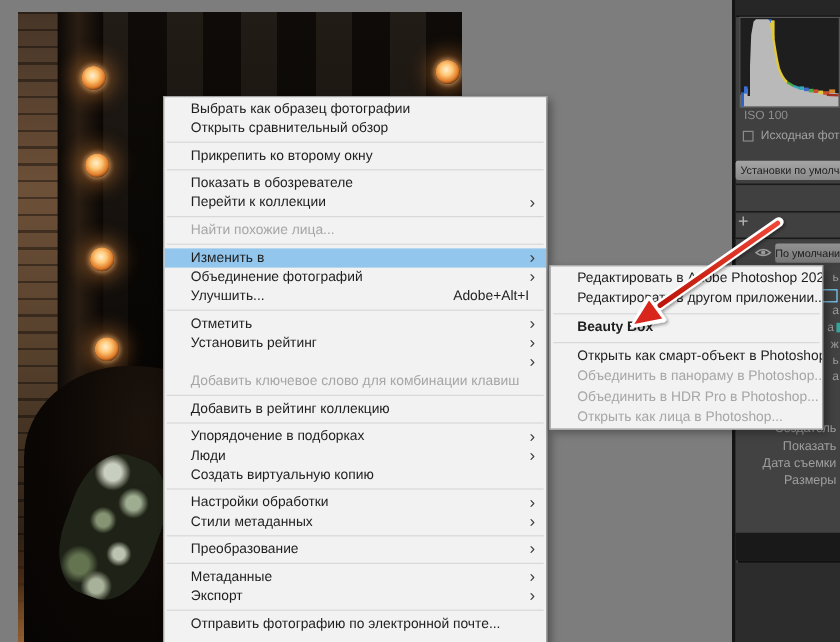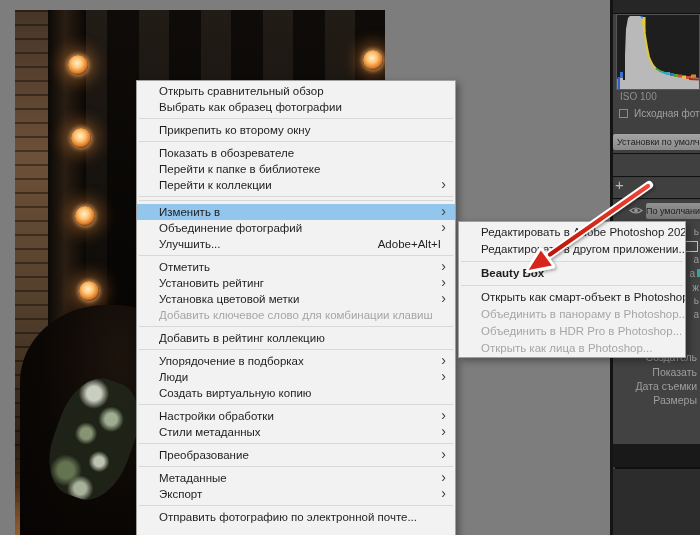--- a/index.html
+++ b/index.html
@@ -154,37 +154,37 @@
       <div class="mlabel" style="top:144px">Показать</div>
       <div class="mlabel" style="top:158px">Дата съемки</div>
       <div class="mlabel" style="top:172px">Размеры</div>
     </div>
     <div class="rp-black"></div>
     <div class="rp-line2"></div>
     <div class="rp-bottom"></div>
   </div>
 
   <div class="menu main-menu">
+    <div class="mi"><span class="lbl">Выбрать как образец фотографии</span></div>
     <div class="mi"><span class="lbl">Открыть сравнительный обзор</span></div>
-    <div class="mi"><span class="lbl">Выбрать как образец фотографии</span></div>
     <div class="msep"></div>
     <div class="mi"><span class="lbl">Прикрепить ко второму окну</span></div>
     <div class="msep"></div>
     <div class="mi"><span class="lbl">Показать в обозревателе</span></div>
-    <div class="mi"><span class="lbl">Перейти к папке в библиотеке</span></div>
     <div class="mi"><span class="lbl">Перейти к коллекции</span><span class="arr">›</span></div>
     <div class="msep"></div>
+    <div class="mi dis"><span class="lbl">Найти похожие лица...</span></div>
     <div class="msep"></div>
     <div class="mi hl"><span class="lbl">Изменить в</span><span class="arr">›</span></div>
     <div class="mi"><span class="lbl">Объединение фотографий</span><span class="arr">›</span></div>
     <div class="mi"><span class="sc">Adobe+Alt+I</span><span class="lbl">Улучшить...</span></div>
     <div class="msep"></div>
     <div class="mi"><span class="lbl">Отметить</span><span class="arr">›</span></div>
     <div class="mi"><span class="lbl">Установить рейтинг</span><span class="arr">›</span></div>
-    <div class="mi"><span class="lbl">Установка цветовой метки</span><span class="arr">›</span></div>
+    <div class="mi"><span class="arr">›</span></div>
     <div class="mi dis"><span class="lbl">Добавить ключевое слово для комбинации клавиш</span></div>
     <div class="msep"></div>
     <div class="mi"><span class="lbl">Добавить в рейтинг коллекцию</span></div>
     <div class="msep"></div>
     <div class="mi"><span class="lbl">Упорядочение в подборках</span><span class="arr">›</span></div>
     <div class="mi"><span class="lbl">Люди</span><span class="arr">›</span></div>
     <div class="mi"><span class="lbl">Создать виртуальную копию</span></div>
     <div class="msep"></div>
     <div class="mi"><span class="lbl">Настройки обработки</span><span class="arr">›</span></div>
     <div class="mi"><span class="lbl">Стили метаданных</span><span class="arr">›</span></div>

